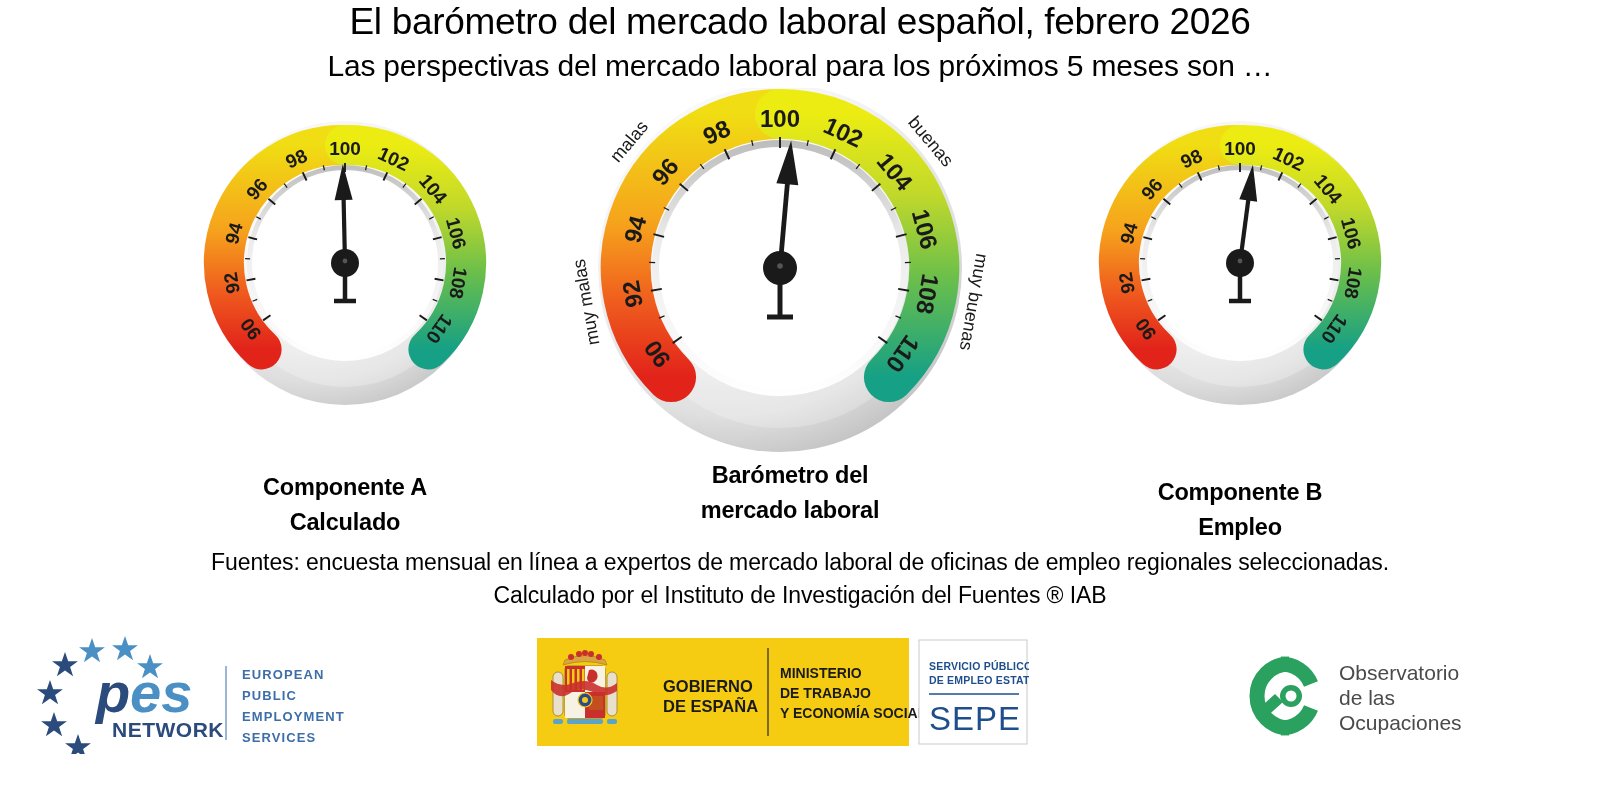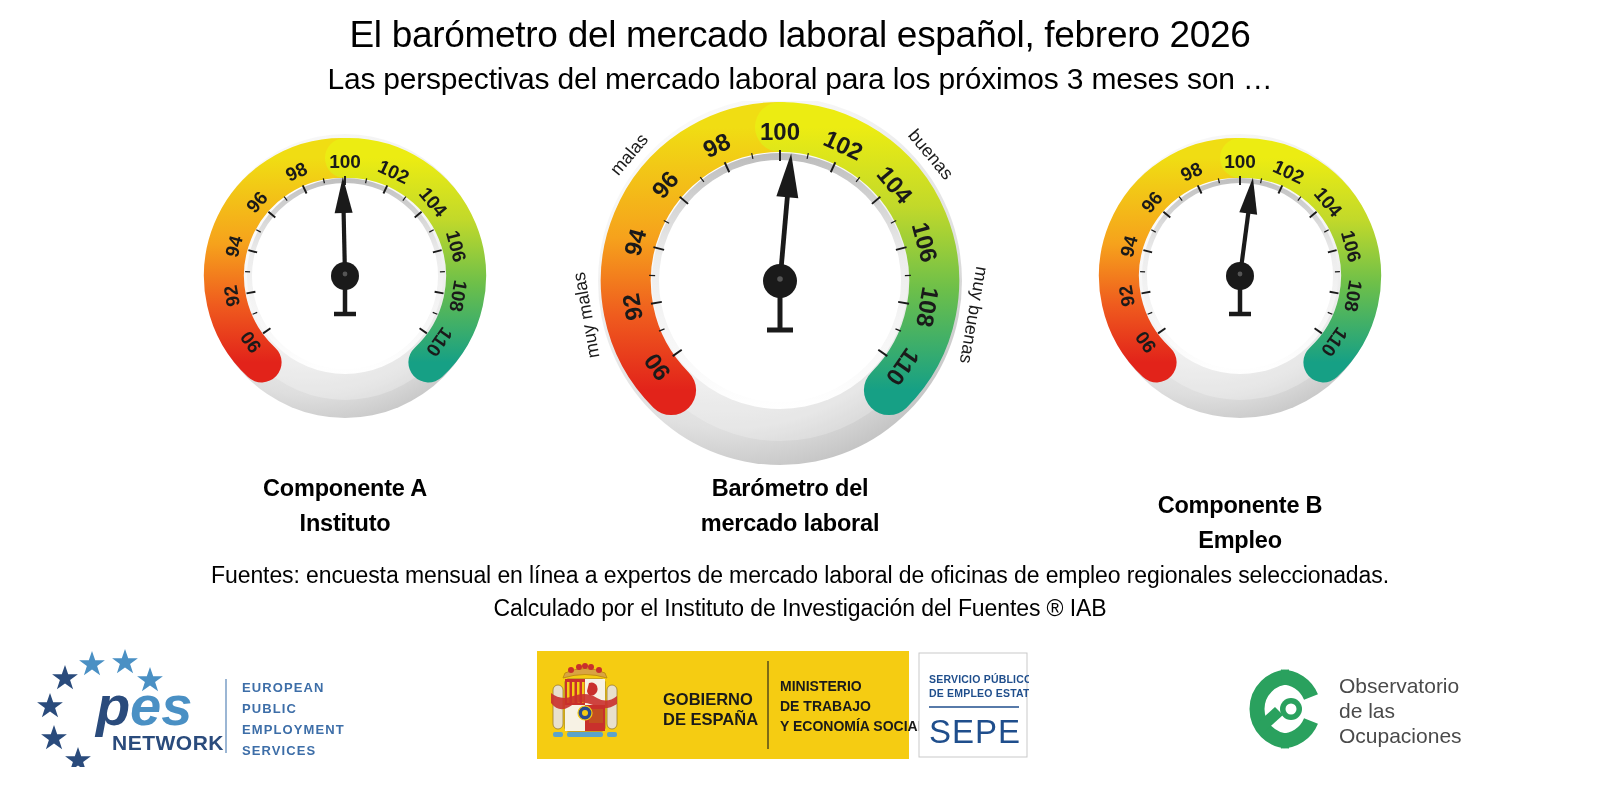--- a/index.html
+++ b/index.html
@@ -13,21 +13,21 @@
     overflow: hidden;
     font-family: "Liberation Sans", sans-serif;
     color: #000000;
     position: relative;
   }
 
   
   #header {
     width: 100%;
     text-align: center;
-    padding-top: 14px;
+    padding-top: 1px;
     box-sizing: border-box;
   }
   #title {
     font-size: 37px;
     font-weight: 400;
     letter-spacing: -0.3px;
     line-height: 1.12;
     margin: 0;
     color: #000;
   }
@@ -65,21 +65,21 @@
   }
   .caption {
     position: absolute;
     text-align: center;
     font-size: 23.5px;
     font-weight: bold;
     line-height: 1.45;
     letter-spacing: -0.2px;
     color: #000;
   }
-  #caption-left  { left: 195px;  width: 300px; top: 0; }
+  #caption-left  { left: 195px;  width: 300px; top: 12px; }
   #caption-main  { left: 600px;  width: 380px; top: 0; }
   #caption-right { left: 1090px; width: 300px; top: 0; margin-top: 17px; }
 
   
   #footnote {
     width: 100%;
     text-align: center;
     font-size: 23px;
     line-height: 1.42;
     letter-spacing: -0.1px;
@@ -98,21 +98,21 @@
 
   #logo-pes       { left: 30px;   top: 8px; }
   #logo-gob       { left: 537px;  top: 12px; }
   #logo-obs       { left: 1215px; top: 16px; }
 </style>
 </head>
 <body>
 
 <div id="header">
   <div id="title">El barómetro del mercado laboral español, febrero 2026</div>
-  <div id="subtitle">Las perspectivas del mercado laboral para los próximos 3 meses son …</div>
+  <div id="subtitle">Las perspectivas del mercado laboral para los próximos 5 meses son …</div>
 </div>
 
 <div id="gauges">
 
   <div class="gauge-wrap" id="gauge-left-wrap">
     <svg width="300" height="290" viewBox="0 0 300 290">
       <defs>
         <radialGradient id="bezelL" cx="38%" cy="28%" r="78%">
           <stop offset="0%" stop-color="#ffffff"></stop>
           <stop offset="55%" stop-color="#f2f2f2"></stop>
@@ -376,21 +376,21 @@
         <circle cx="150" cy="143" r="14" fill="#1a1a1a"></circle>
         <circle cx="150" cy="141" r="2.4" fill="#555"></circle>
       </g>
     </svg>
   </div>
 </div>
 
 <div id="captions">
   <div class="caption" id="caption-left">
     <div>Componente A</div>
-    <div>Instituto</div>
+    <div>Calculado</div>
   </div>
   <div class="caption" id="caption-main">
     <div>Barómetro del</div>
     <div>mercado laboral</div>
   </div>
   <div class="caption" id="caption-right">
     <div>Componente B</div>
     <div>Empleo</div>
   </div>
 </div>

